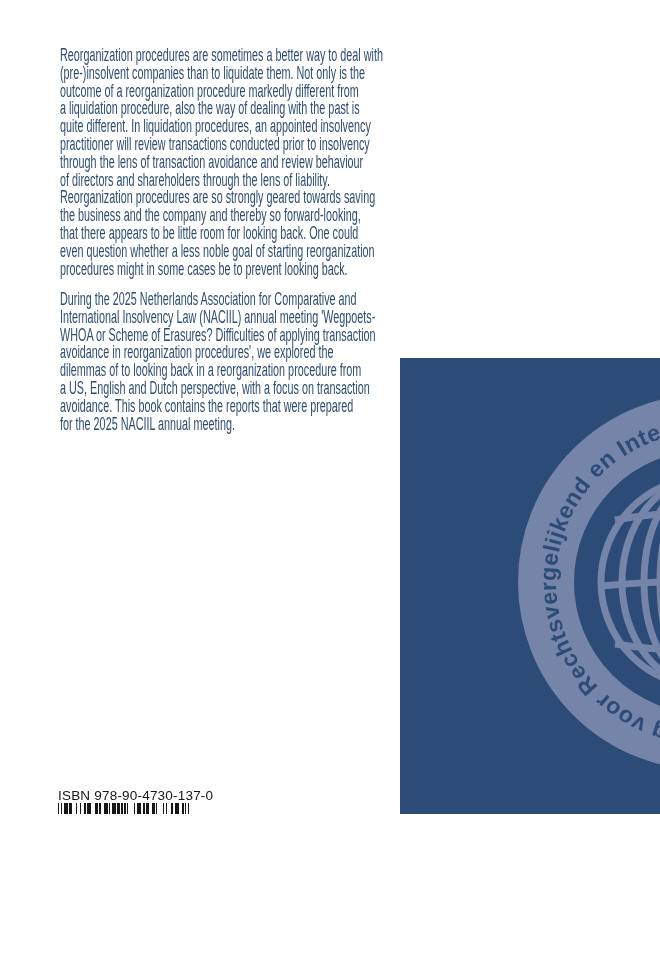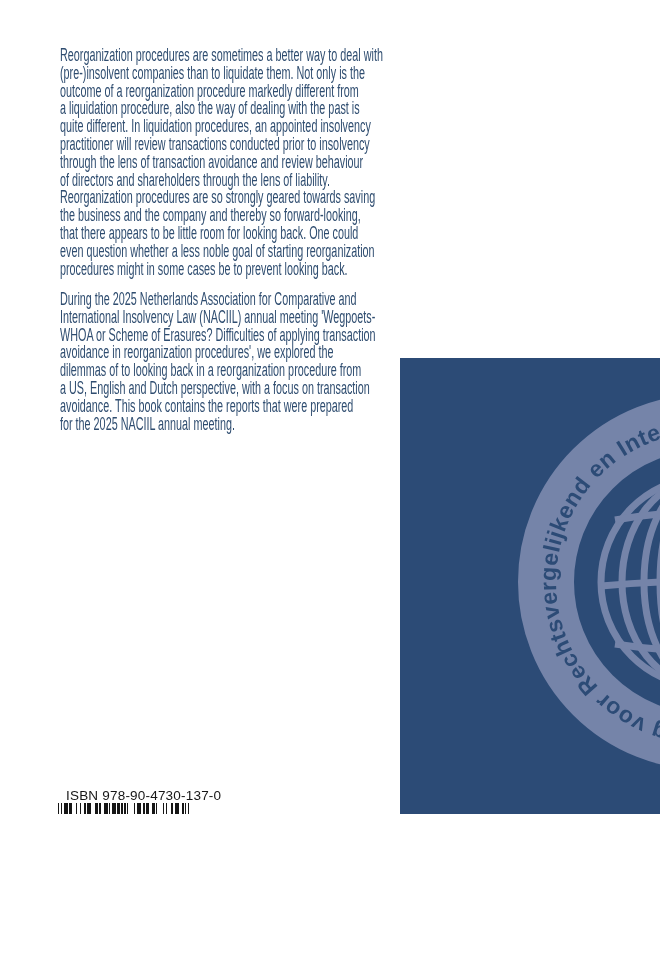--- a/index.html
+++ b/index.html
@@ -9,21 +9,21 @@
         transform:scaleX(0.60);transform-origin:0 0;white-space:nowrap;font-weight:400;}
   .para1{top:47px;}
   .para2{top:291px;}
   .line{height:17.8px;}
   .panel{position:absolute;left:400px;top:358px;width:260px;height:602px;background:var(--panel);overflow:hidden;}
   .panel svg{position:absolute;left:0;top:0;}
   .ring{fill:none;stroke:var(--mark);stroke-width:56;}
   .globe circle,.globe ellipse,.globe path{fill:none;stroke:var(--mark);stroke-width:7;}
   .ring-text{font-family:"Liberation Sans",sans-serif;font-weight:bold;font-size:23px;
              letter-spacing:0.6px;fill:var(--panel);}
-  .isbn{position:absolute;left:66px;top:788px;font-size:13.5px;letter-spacing:0.2px;color:var(--barcode);}
+  .isbn{position:absolute;left:58px;top:788px;font-size:13.5px;letter-spacing:0.2px;color:var(--barcode);}
   .barcode{position:absolute;left:58px;top:803px;}
   .bc-digit{position:absolute;top:898px;font-size:12.5px;color:var(--barcode);}
   .bc-first{left:46px;}
   .bc-g1{left:65px;letter-spacing:2.6px;margin-left:29px;}
   .bc-g2{left:116px;letter-spacing:2.6px;}
   .bc-suffix{left:188px;}
 </style>
 </head>
 <body>
 

